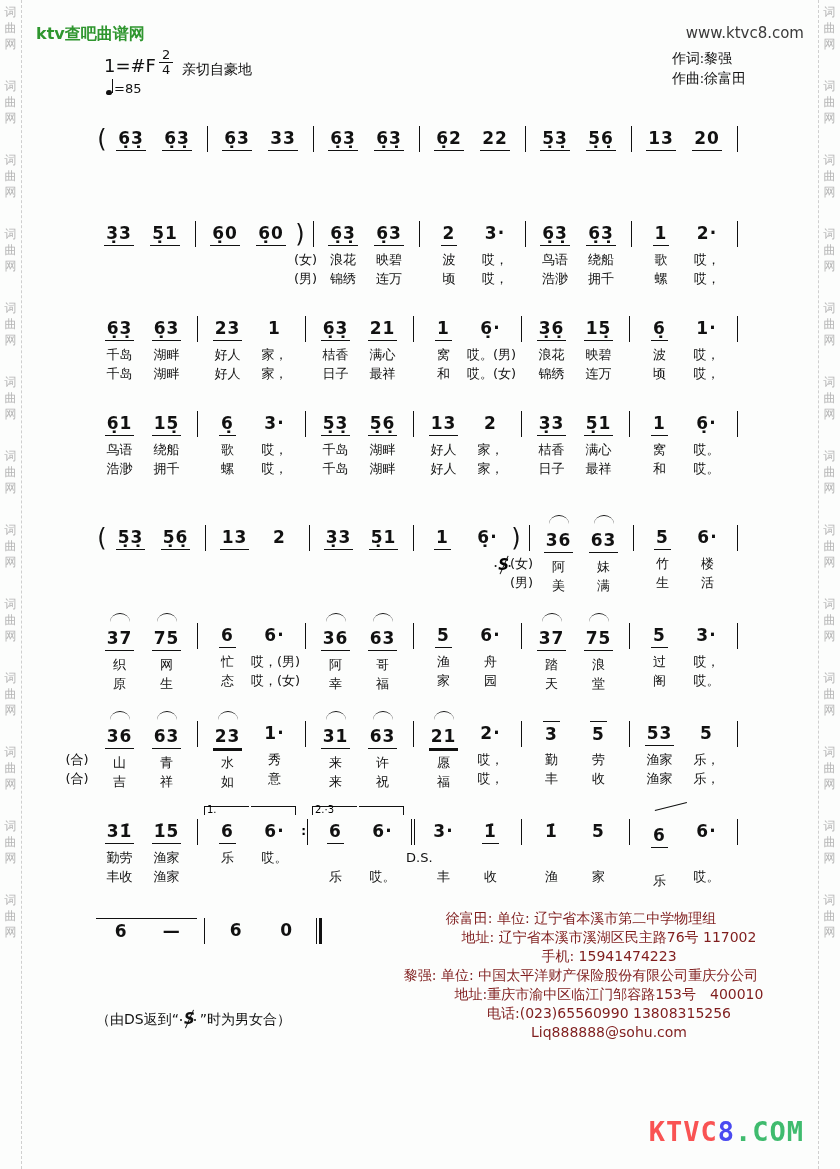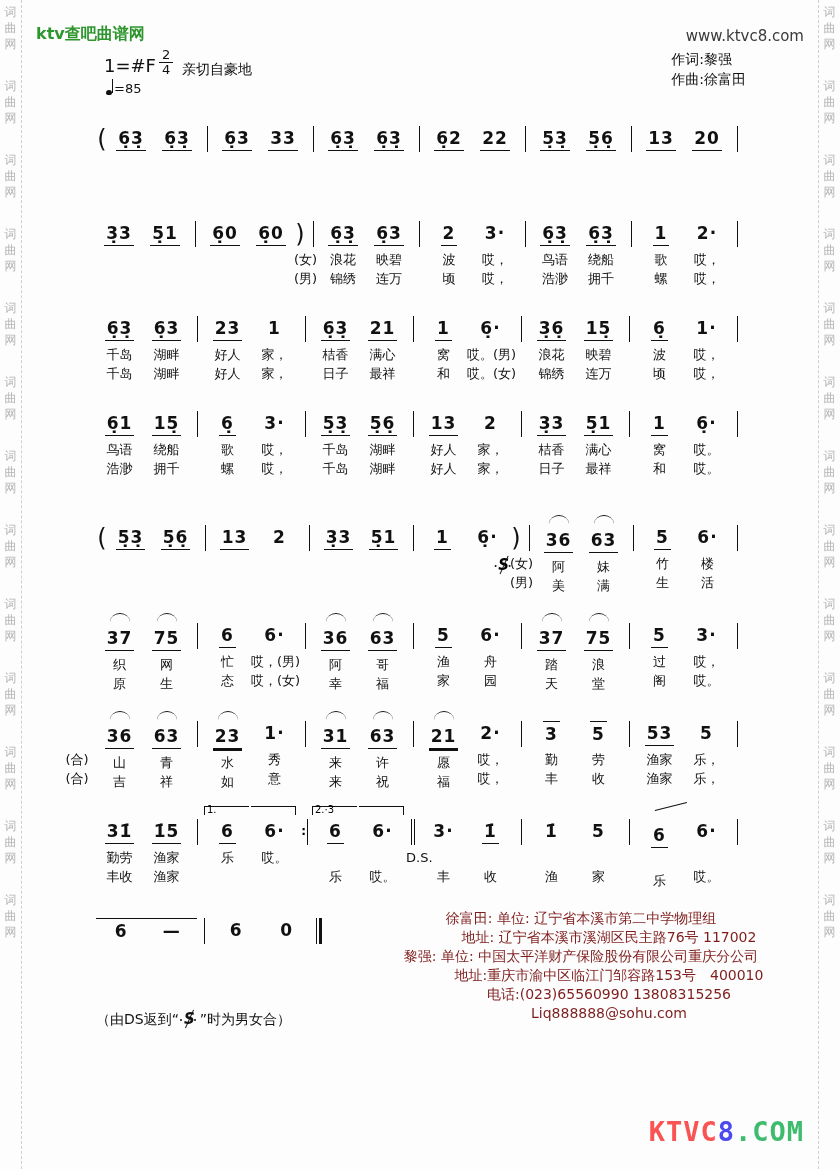--- a/index.html
+++ b/index.html
@@ -8,21 +8,21 @@
 
   
   .rail{position:absolute; top:0; bottom:0; width:22px; display:flex; flex-direction:column;
         align-items:center; padding-top:4px; box-sizing:border-box;}
   .rail-left{left:0; border-right:1px dashed #cfcfcf;}
   .rail-right{right:0; border-left:1px dashed #cfcfcf;}
   .rail .wchar{font-size:12px; color:#b5b5b5; line-height:16px;}
   .rail .wgap{height:26px; flex:none;}
 
   
-  .header{display:flex; justify-content:space-between; align-items:flex-end;
+  .header{display:flex; justify-content:space-between; align-items:flex-start;
           padding:24px 36px 0 36px;}
   .site-name{font-size:16px; font-weight:bold; color:#2f962f; text-decoration:none;}
   .site-url{font-size:15px; color:#3a3a3a; text-decoration:none;}
 
   
   .title-block{text-align:center; margin-top:34px;}
   .song-title{font-size:28px; color:#222; letter-spacing:3px; font-weight:400;
               font-family:"DejaVu Serif", serif;}
   .song-subtitle{font-size:18px; font-weight:bold; color:#111; margin-top:8px;}
 
@@ -30,21 +30,21 @@
   .keysig{position:absolute; left:40px; top:0; display:flex; align-items:flex-start;}
   .keytext{font-size:18px; line-height:18px; margin-top:8px;}
   .frac{display:inline-block; text-align:center; margin-left:3px; font-size:13px; line-height:12px;}
   .frac .num{display:block; border-bottom:1px solid #111; padding:0 3px 1px 3px;}
   .frac .den{display:block; padding-top:1px;}
   .expression{position:absolute; left:118px; top:12px; font-size:14px;}
   .tempo{position:absolute; left:42px; top:32px; font-size:13px; display:flex; align-items:center;}
   .qnote{position:relative; width:6px; height:5px; background:#111; border-radius:50% 50% 50% 50%/60% 60% 40% 40%;
          display:inline-block; margin-right:2px; margin-top:8px;}
   .qnote::after{content:""; position:absolute; right:-1px; bottom:2px; width:1px; height:14px; background:#111;}
-  .credits{position:absolute; right:30px; top:0; text-align:left; font-size:14px; line-height:20px;}
+  .credits{position:absolute; right:30px; top:0; text-align:left; font-size:14px; line-height:20px;font-family:Liberation Serif, serif;}
 
   
   .score{margin:6px 96px 0 96px;}
   .system{display:flex; margin-bottom:16px; align-items:stretch;}
   .col{flex:1 1 0; min-width:0; position:relative; text-align:center;}
   .bar-col{flex:0 0 14px;}
   .paren-col{flex:0 0 12px;}
   .lab-col{flex:0 0 38px; margin-left:-38px;}
 
   .slot{display:block;}
@@ -1429,20 +1429,21 @@
             </div>
           </div>
         </div>
       <div class="ds-note">
         <span>（由DS返到“</span><span class="segno">S</span><span>”时为男女合）</span>
       </div>
     </div>
     <div class="contact" id="contact-block">
         <div class="cline"><span>徐富田: 单位: 辽宁省本溪市第二中学物理组</span></div>
         <div class="cline indent"><span>地址: 辽宁省本溪市溪湖区民主路76号 117002</span></div>
+        <div class="cline indent"><span>手机: 15941474223</span></div>
         <div class="cline"><span>黎强: 单位: 中国太平洋财产保险股份有限公司重庆分公司</span></div>
         <div class="cline indent"><span>地址:重庆市渝中区临江门邹容路153号　400010</span></div>
         <div class="cline indent"><span>电话:(023)65560990 13808315256</span></div>
         <div class="cline indent"><span>Liq888888@sohu.com</span></div>
       </div>
   </div>
 
   <div class="watermark">
     <span id="wm-red" style="color: rgb(249, 83, 83);">KTVC</span><span id="wm-blue" style="color: rgb(74, 74, 240);">8</span><span id="wm-green" style="color: rgb(63, 187, 110);">.COM</span>
   </div>

